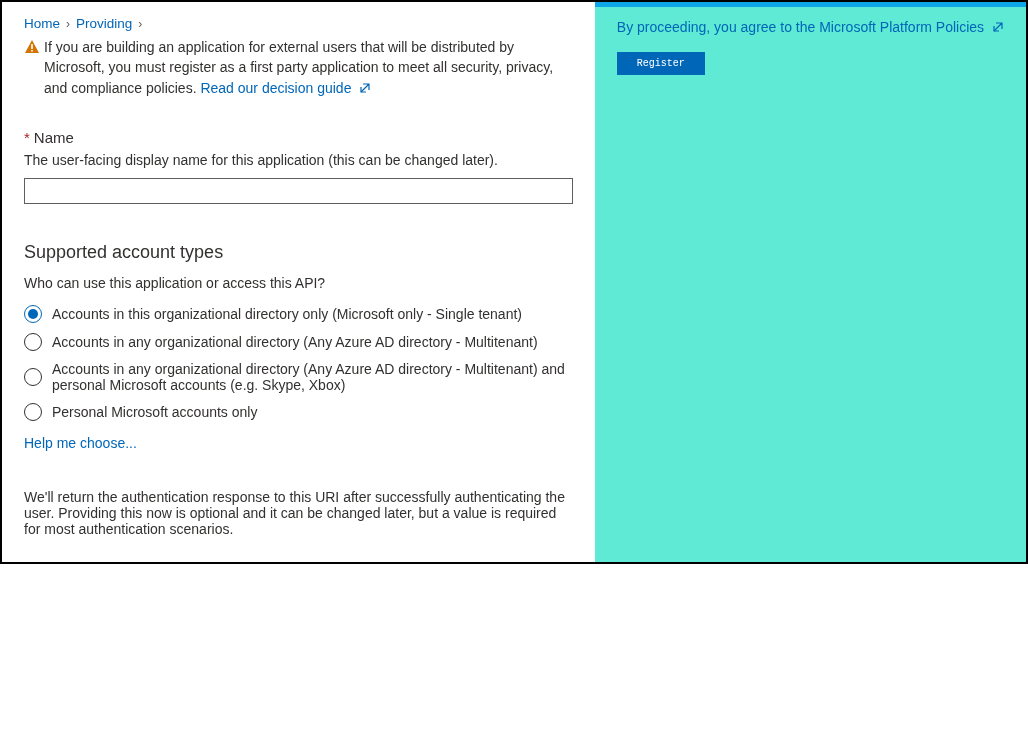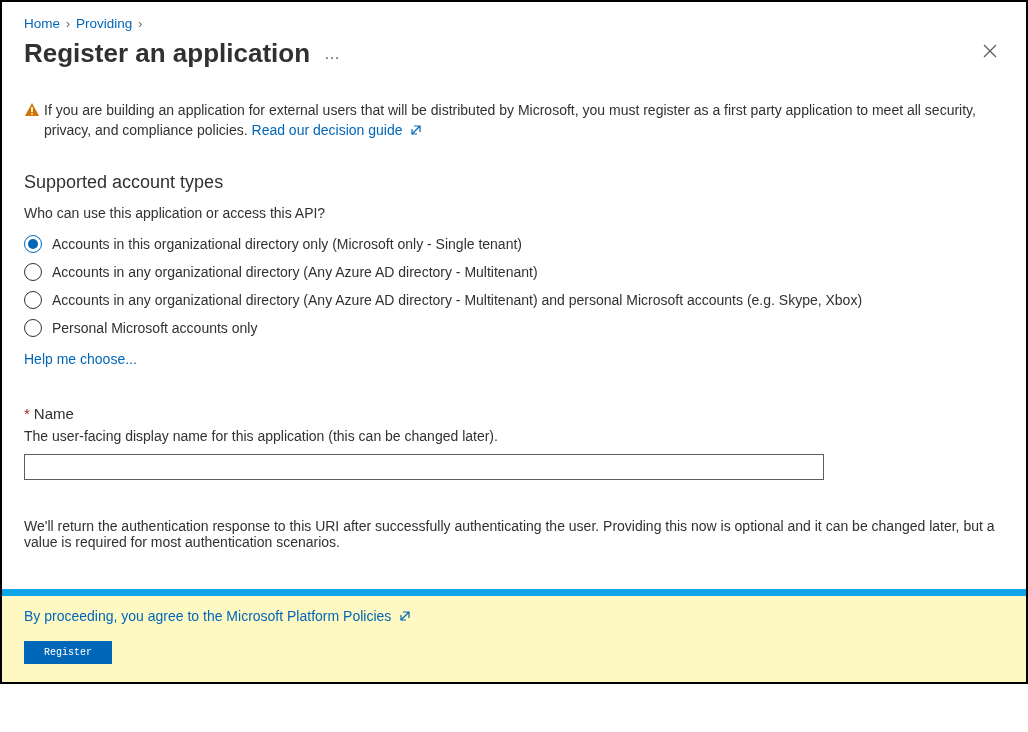--- a/index.html
+++ b/index.html
@@ -5,25 +5,25 @@
   * { box-sizing: border-box; }
   html, body {
     margin: 0; padding: 0;
     font-family: "Segoe UI", Arial, sans-serif;
     font-size: 14px;
     color: #323130;
     background: #fff;
   }
   .frame {
     width: 1028px;
-    height: 684px;
+    height: 564px;
     border: 2px solid #000;
     position: relative;
     display: flex;
-    flex-direction: column;
+    flex-direction: row;
     background: #fff;
   }
   .scroll-area {
     flex: 1 1 auto;
     overflow-y: scroll;
     padding: 14px 22px 0 22px;
   }
   .scroll-area::-webkit-scrollbar { width: 14px; }
   .scroll-area::-webkit-scrollbar-thumb { background: #c8c8c8; border-radius: 8px; }
   .scroll-area::-webkit-scrollbar-track { background: #f3f3f3; }
@@ -93,23 +93,23 @@
   .radio-row.selected .radio-outer { border-color: #0066b8; }
   .radio-inner {
     width: 10px; height: 10px; border-radius: 50%;
     background: #0066b8; display: none;
   }
   .radio-row.selected .radio-inner { display: block; }
   .radio-label { font-size: 14px; color: #323130; }
 
   .footer-bar {
     flex: 0 0 auto;
-    border-top: 7px solid #0ea5e9;
+    border-top: 5px solid #0ea5e9;
     padding: 12px 22px 18px 22px;
-    background: #fef9c3;
+    background: #5eead4;
   }
   .policy-link-row { font-size: 14px; margin-bottom: 16px; }
   .btn-primary {
     background: #0066b8; color: #fff;
     border: none; padding: 6px 20px;
     font-size: 10px; font-family: Liberation Mono, monospace;
     cursor: pointer;
   }
 </style>
 </head>
@@ -118,32 +118,20 @@
 <div class="frame">
   <div class="scroll-area">
 
     <div class="breadcrumb">
       <a>Home</a>
       <span class="sep">›</span>
       <a>Providing</a>
       <span class="sep">›</span>
     </div>
 
-    <div class="title-row">
-      <div class="title-left">
-        <h1 class="page-title">Register an application</h1>
-        <span class="more-dots">…</span>
-      </div>
-      <span class="close-x">
-        <svg width="16" height="16" viewBox="0 0 16 16">
-            <line x1="2" y1="2" x2="14" y2="14" stroke="#605e5c" stroke-width="1.2"></line>
-            <line x1="14" y1="2" x2="2" y2="14" stroke="#605e5c" stroke-width="1.2"></line>
-          </svg>
-      </span>
-    </div>
 
     <div class="warning-banner">
       <span class="warn-icon">
         <svg viewBox="0 0 16 16">
             <polygon points="8,1 15,14 1,14" fill="#d17400"></polygon>
             <rect x="7.2" y="5" width="1.6" height="5" fill="#fff"></rect>
             <rect x="7.2" y="11" width="1.6" height="1.6" fill="#fff"></rect>
           </svg>
       </span>
       <div class="banner-text">
@@ -154,20 +142,28 @@
             <svg viewBox="0 0 12 12">
                 <path d="M4 2h6v6M10 2L2 10" fill="none" stroke="#0066b8" stroke-width="1.2"></path>
                 <path d="M2 5v5h5" fill="none" stroke="#0066b8" stroke-width="1.2"></path>
               </svg>
           </span>
         </a>
       </div>
     </div>
 
     <div class="section">
+      <div class="field-label">
+        <span class="required-star">*</span><span>Name</span>
+      </div>
+      <div class="field-help">The user-facing display name for this application (this can be changed later).</div>
+      <input type="text" class="text-input" value="" style="">
+    </div>
+
+    <div class="section">
       <h2 class="section-heading">Supported account types</h2>
       <div class="section-sub">Who can use this application or access this API?</div>
       <div class="radio-group" id="radio-group">
           <div class="radio-row selected">
             <span class="radio-outer">
               <span class="radio-inner"></span>
             </span>
             <span class="radio-label">Accounts in this organizational directory only (Microsoft only - Single tenant)</span>
           </div>
           <div class="radio-row">
@@ -177,28 +173,20 @@
           <div class="radio-row">
             <span class="radio-outer"></span>
             <span class="radio-label">Accounts in any organizational directory (Any Azure AD directory - Multitenant) and personal Microsoft accounts (e.g. Skype, Xbox)</span>
           </div>
           <div class="radio-row">
             <span class="radio-outer"></span>
             <span class="radio-label">Personal Microsoft accounts only</span>
           </div>
         </div>
       <a class="link">Help me choose...</a>
-    </div>
-
-    <div class="section">
-      <div class="field-label">
-        <span class="required-star">*</span><span>Name</span>
-      </div>
-      <div class="field-help">The user-facing display name for this application (this can be changed later).</div>
-      <input type="text" class="text-input" value="" style="">
     </div>
 
     <div class="section">
       <div class="section-sub">We'll return the authentication response to this URI after successfully authenticating the user. Providing this now is optional and it can be changed later, but a value is required for most authentication scenarios.</div>
     </div>
 
   </div>
 
   <div class="footer-bar">
     <div class="policy-link-row">

